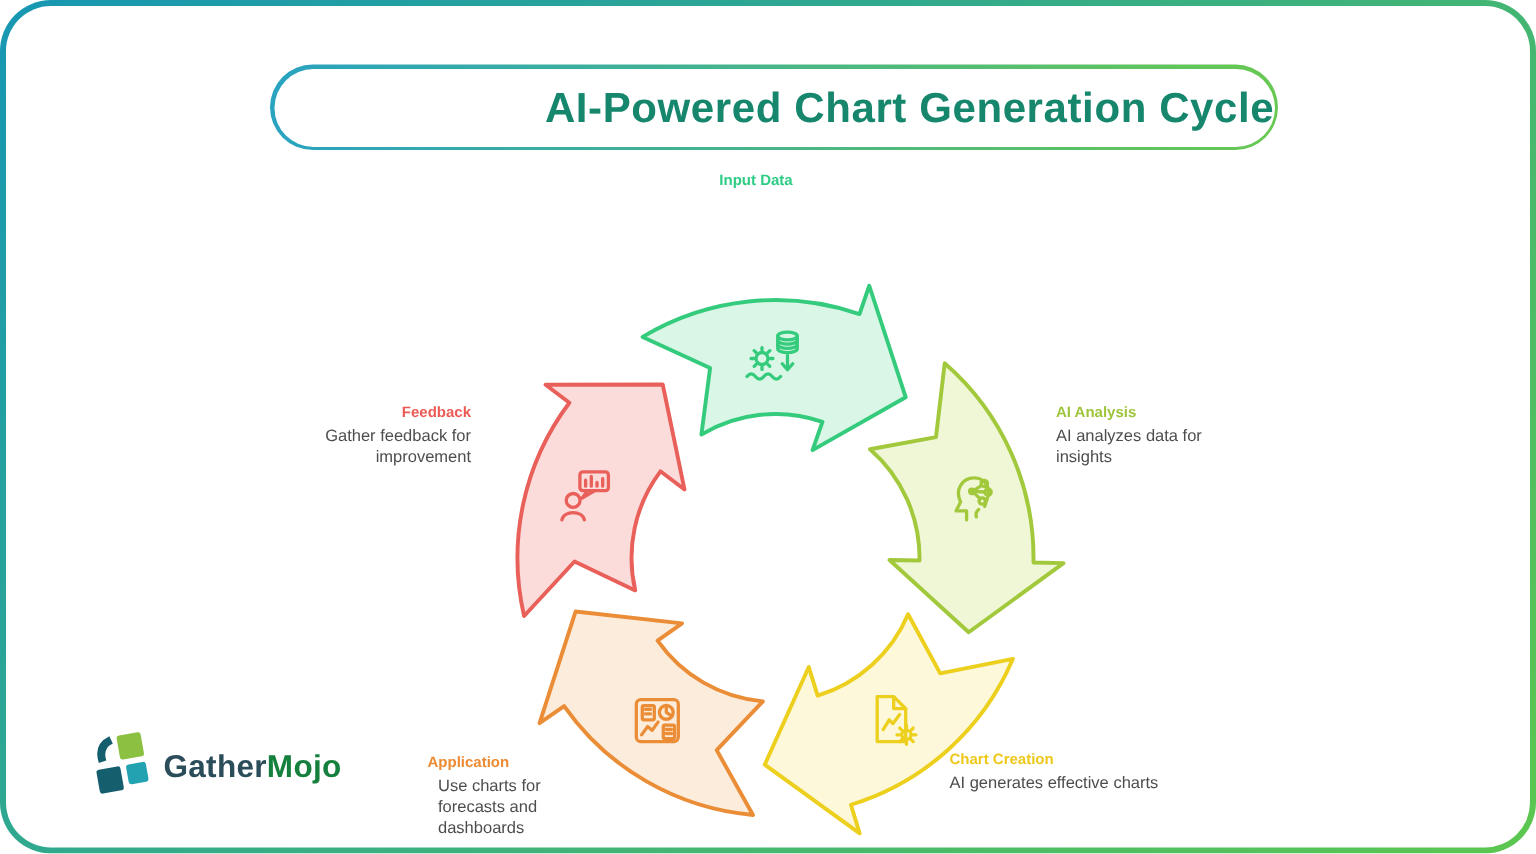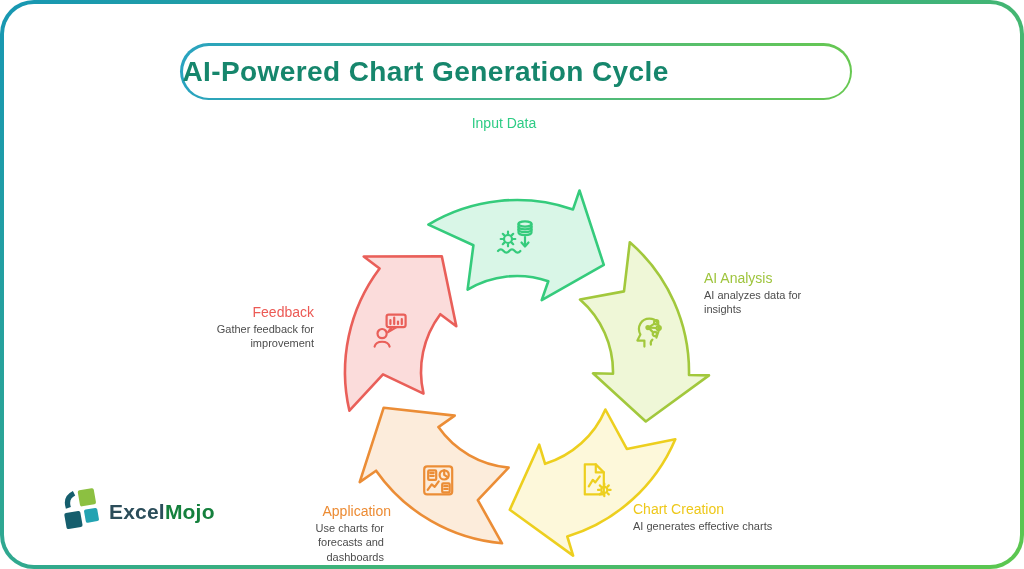--- a/index.html
+++ b/index.html
@@ -2,33 +2,33 @@
 <html><head>
 <meta charset="utf-8">
 <style>
   html,body{margin:0;padding:0;background:#fff;}
   body{font-family:"Liberation Sans","DejaVu Sans",sans-serif;}
   .frame{width:1024px;height:569px;box-sizing:border-box;padding:4px;border-radius:34px;}
   .canvas{position:relative;width:100%;height:100%;background:#fff;border-radius:30px;overflow:hidden;}
   .title-pill{position:absolute;left:176px;top:39px;width:672px;height:57px;box-sizing:border-box;
               padding:2.5px;border-radius:29px;}
   .title-inner{width:100%;height:100%;background:#fff;border-radius:26.5px;display:flex;
-               align-items:center;justify-content:flex-start;}
+               align-items:center;justify-content:flex-end;}
   .title-inner h1{margin:0;font-size:28px;font-weight:bold;letter-spacing:.4px;}
   #cycle-svg{position:absolute;left:0;top:0;width:1024px;height:569px;}
   .step-label{position:absolute;}
-  .step-title{font-size:14px;font-weight:normal;line-height:1.15;}
+  .step-title{font-size:10px;font-weight:bold;line-height:1.15;}
   .step-desc{font-size:11px;line-height:1.3;margin-top:2px;}
   .pos-input{left:398px;top:111px;width:204px;text-align:center;}
   .pos-input .step-desc{max-width:140px;margin:2px auto 0;}
   .pos-ai{left:700px;top:266px;width:130px;text-align:left;}
   .pos-ai .step-desc{max-width:126px;}
   .pos-chart{left:629px;top:497px;width:150px;text-align:left;}
   .pos-chart .step-desc{max-width:142px;}
-  .pos-app{left:281px;top:499px;width:106px;text-align:right;}
+  .pos-app{left:281px;top:499px;width:106px;text-align:left;}
   .pos-app .step-desc{max-width:92px;margin:2px auto 0;}
   .pos-feedback{left:188px;top:266px;width:122px;text-align:right;}
   .pos-feedback .step-desc{max-width:122px;margin-left:auto;}
   .logo{position:absolute;left:58px;top:483px;display:flex;align-items:center;gap:5px;}
   .logo-text{font-size:21px;font-weight:bold;letter-spacing:.2px;}
 </style>
 </head>
 <body>
 
 <div class="frame" id="frame" style="background: linear-gradient(135deg, rgb(23, 151, 179), rgb(92, 199, 79));">
@@ -107,32 +107,32 @@
       <div class="step-title" style="color: rgb(238, 200, 26);">Chart Creation</div>
       <div class="step-desc" style="color: rgb(77, 77, 77);">AI generates effective charts</div>
     </div>
 
     <div class="step-label pos-app">
       <div class="step-title" style="color: rgb(236, 139, 51);">Application</div>
       <div class="step-desc" style="color: rgb(77, 77, 77);">Use charts for forecasts and dashboards</div>
     </div>
 
     <div class="step-label pos-feedback">
-      <div class="step-title" style="color: rgb(236, 90, 85); margin-top: 34px;">Feedback</div>
+      <div class="step-title" style="color: rgb(236, 90, 85);">Feedback</div>
       <div class="step-desc" style="color: rgb(77, 77, 77);">Gather feedback for improvement</div>
     </div>
 
     <div class="logo">
       <svg width="42" height="50" viewBox="0 0 44 50">
         <g transform="rotate(-10 22 24)">
           <path id="lg-tl" d="M16 4 C9 6 6.5 11 7.5 18" stroke-width="5.5" fill="none" stroke-linecap="butt" stroke="#155e6d"></path>
           <rect id="lg-tr" x="20" y="2" width="17" height="17" rx="2" fill="#8cc041"></rect>
           <rect id="lg-bl" x="2" y="23" width="17" height="17" rx="2" fill="#155e6d"></rect>
           <rect id="lg-br" x="23" y="23" width="14" height="14" rx="2" fill="#23a3b2"></rect>
         </g>
       </svg>
       <div class="logo-text">
-        <span id="logo-excel" style="color: rgb(43, 77, 90);">Excel</span><span id="logo-mojo" style="color: #15803d;">Mojo</span>
+        <span id="logo-excel" style="color: rgb(43, 77, 90);">Gather</span><span id="logo-mojo" style="color: #15803d;">Mojo</span>
       </div>
     </div>
 
   </div>
 </div>
 
 </body></html>

